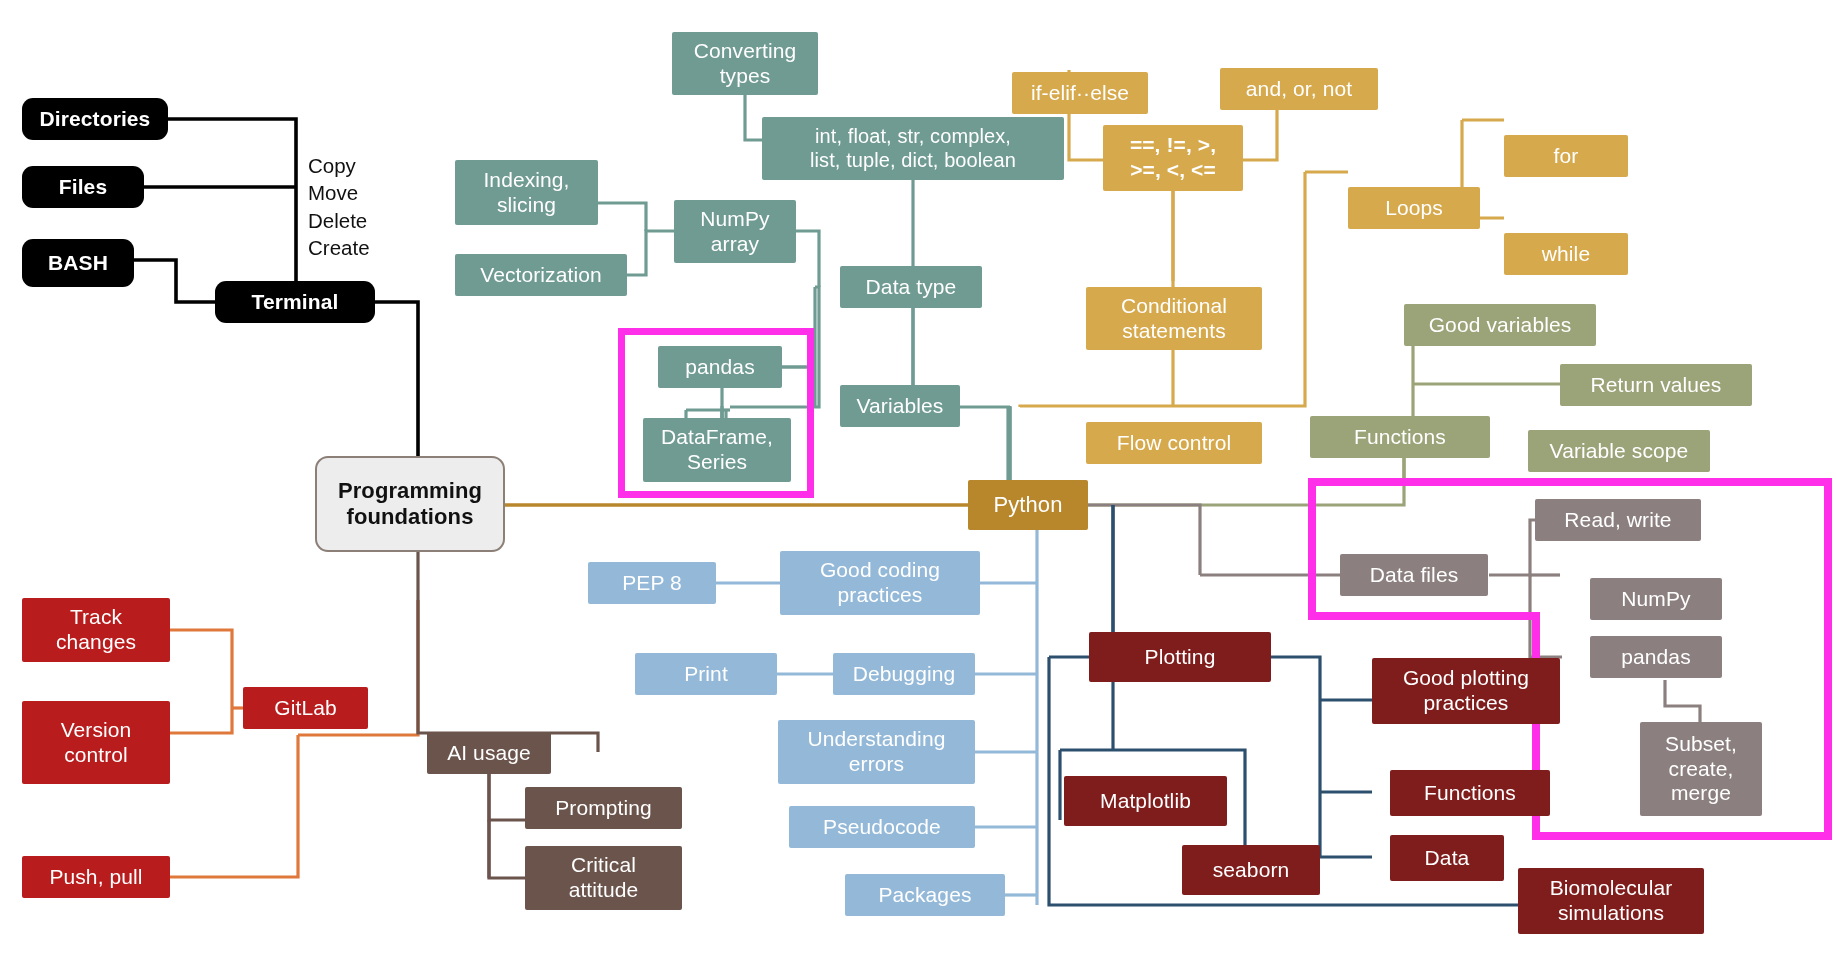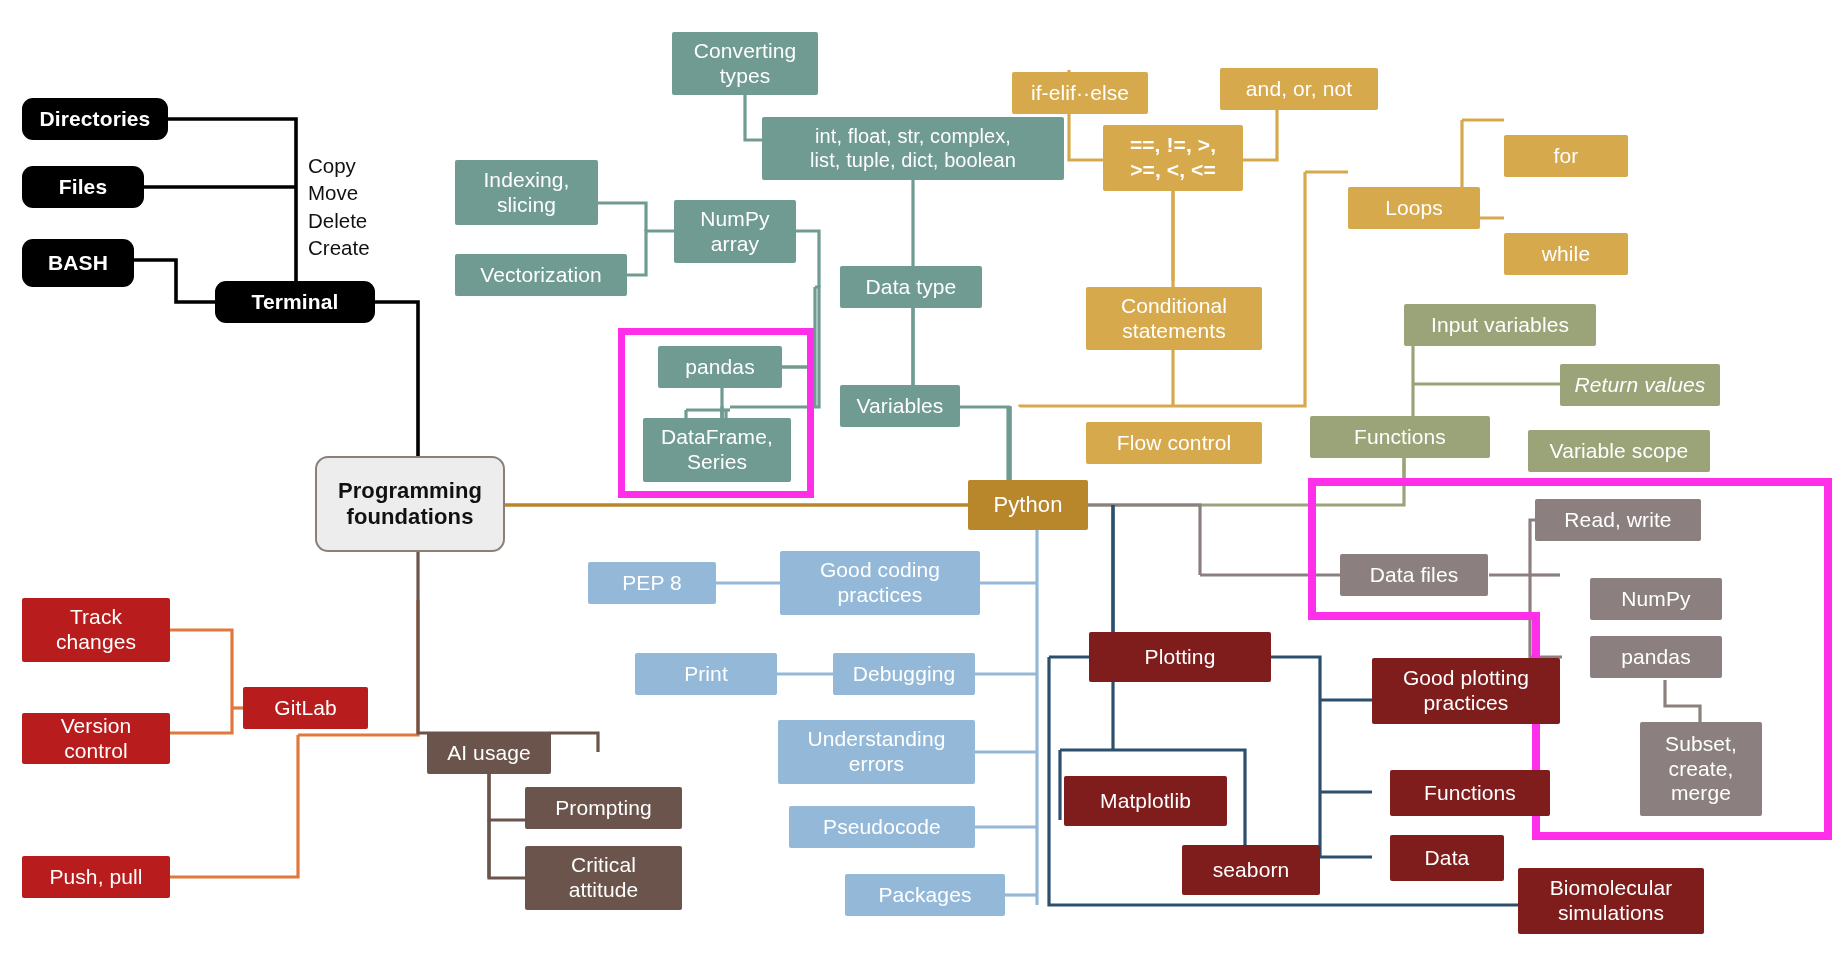--- a/index.html
+++ b/index.html
@@ -207,43 +207,43 @@
 &gt;=, &lt;, &lt;=</div>
   <div class="node gold" style="left:1086px;top:251px;width:176px;height:63px;white-space:pre-line;">Conditional
 statements</div>
   <div class="node gold" style="left:1086px;top:386px;width:176px;height:42px;">Flow control</div>
   <div class="node gold" style="left:1348px;top:151px;width:132px;height:42px;">Loops</div>
   <div class="node gold" style="left:1504px;top:99px;width:124px;height:42px;">for</div>
   <div class="node gold" style="left:1504px;top:197px;width:124px;height:42px;">while</div>
 
   <div class="node pygold" style="left:968px;top:480px;width:120px;height:50px;font-size:22px;">Python</div>
 
-  <div class="node olive" style="left:1404px;top:304px;width:192px;height:42px;">Input variables</div>
-  <div class="node olive" style="left:1560px;top:364px;width:160px;height:42px;font-style:italic;">Return values</div>
+  <div class="node olive" style="left:1404px;top:304px;width:192px;height:42px;">Good variables</div>
+  <div class="node olive" style="left:1560px;top:364px;width:192px;height:42px;">Return values</div>
   <div class="node olive" style="left:1310px;top:416px;width:180px;height:42px;">Functions</div>
   <div class="node olive" style="left:1528px;top:430px;width:182px;height:42px;">Variable scope</div>
 
   <div class="node mauve" style="left:1340px;top:554px;width:148px;height:42px;">Data files</div>
   <div class="node mauve" style="left:1535px;top:499px;width:166px;height:42px;">Read, write</div>
   <div class="node mauve" style="left:1590px;top:578px;width:132px;height:42px;">NumPy</div>
   <div class="node mauve" style="left:1590px;top:636px;width:132px;height:42px;">pandas</div>
   <div class="node mauve" style="left:1640px;top:722px;width:122px;height:94px;white-space:pre-line;">Subset,
 create,
 merge</div>
 
   <div class="hl-l" style="left:1308px;top:478px;width:524px;height:8px;"></div>
   <div class="hl-l" style="left:1308px;top:478px;width:8px;height:142px;"></div>
   <div class="hl-l" style="left:1308px;top:612px;width:232px;height:8px;"></div>
   <div class="hl-l" style="left:1532px;top:612px;width:8px;height:228px;"></div>
   <div class="hl-l" style="left:1532px;top:832px;width:300px;height:8px;"></div>
   <div class="hl-l" style="left:1824px;top:478px;width:8px;height:362px;"></div>
 
   <div class="node orange" style="left:22px;top:598px;width:148px;height:64px;white-space:pre-line;">Track
 changes</div>
-  <div class="node orange" style="left:22px;top:701px;width:148px;height:51px;white-space:pre-line;margin-top:12px;">Version
+  <div class="node orange" style="left:22px;top:701px;width:148px;height:83px;white-space:pre-line;">Version
 control</div>
   <div class="node orange" style="left:243px;top:687px;width:125px;height:42px;">GitLab</div>
   <div class="node orange" style="left:22px;top:856px;width:148px;height:42px;">Push, pull</div>
 
   <div class="node brown" style="left:427px;top:732px;width:124px;height:42px;">AI usage</div>
   <div class="node brown" style="left:525px;top:787px;width:157px;height:42px;">Prompting</div>
   <div class="node brown" style="left:525px;top:846px;width:157px;height:64px;white-space:pre-line;">Critical
 attitude</div>
 
   <div class="node lblue" style="left:588px;top:562px;width:128px;height:42px;">PEP 8</div>

